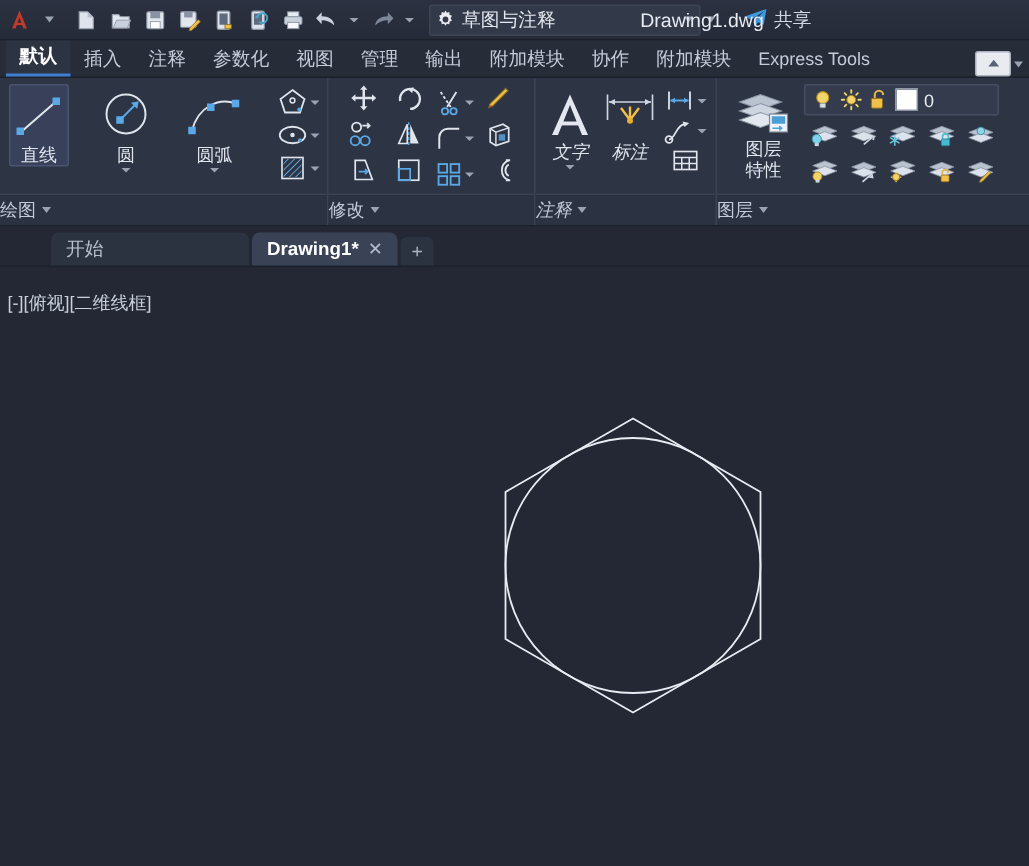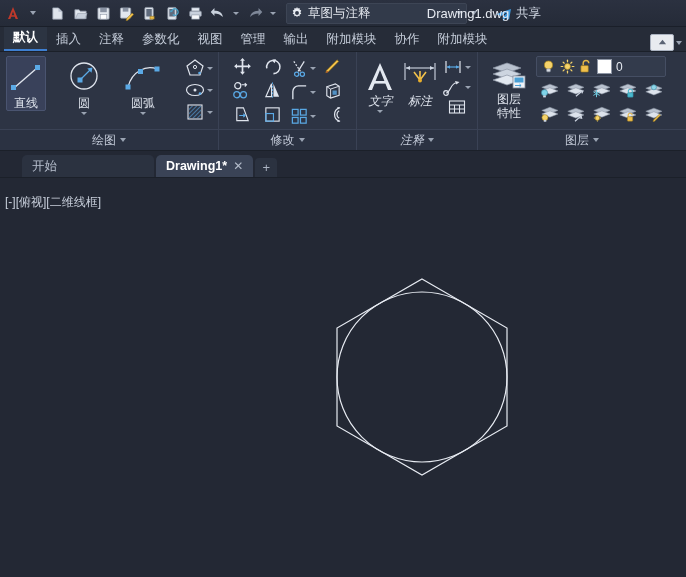--- a/index.html
+++ b/index.html
@@ -39,21 +39,21 @@
   .qicon svg{display:block;}
   .qsplit{display:flex;align-items:center;}
   .wsbox{
     display:flex;align-items:center;gap:4px;height:19px;margin-left:6px;
     background:#323a4a;border:1px solid #3d4555;border-radius:2px;
     padding:0 4px 0 3px;min-width:172px;position:relative;
   }
   .wsbox .wslabel{font-size:12.5px;color:#e3e7ee;flex:1;}
   .wsbox .wscar{margin-left:auto;}
   .share{
-    display:flex;align-items:flex-end;gap:4px;margin-left:14px;font-size:12.5px;color:#cfd6e2;
+    display:flex;align-items:flex-start;gap:4px;margin-left:14px;font-size:12.5px;color:#cfd6e2;
   }
   .doctitle{
     position:absolute;left:0;right:0;text-align:center;
     font-size:13px;color:#e6eaf1;pointer-events:none;
   }
   .doctitle span{margin-left:250px;}
 
   
   .ribbontabs{
     height:24px;background:#262c38;border-bottom:1px solid #1b2029;
@@ -78,21 +78,21 @@
 
   
   .ribbon{
     height:98px;background:#2d3444;border-bottom:1px solid #1b2029;
     display:flex;position:relative;
   }
   .panel{position:relative;display:flex;flex-direction:column;height:98px;}
   .panel + .panel{border-left:1px solid #3a4255;}
   .panel-body{flex:1;display:flex;align-items:flex-start;padding:4px 6px 0 6px;}
   .panel-title{
-    height:20px;display:flex;align-items:center;justify-content:center;gap:4px;
+    height:20px;display:flex;align-items:center;gap:4px;
     font-size:12px;color:#c3cad8;
     border-top:1px solid #3a4255;
     background:#2b3242;
   }
   .big-btn{
     width:46px;display:flex;flex-direction:column;align-items:center;gap:1px;
     padding-top:4px;border-radius:2px;
   }
   .big-btn.sel{background:#39415a;border:1px solid #4a5470;padding-top:3px;}
   .big-btn .lbl{font-size:12px;color:#dfe4ed;line-height:13px;}
@@ -106,21 +106,21 @@
     margin-bottom:3px;
   }
   .layerbar .swatch{width:13px;height:13px;background:#ffffff;border:1px solid #8d95a4;}
   .layerbar .lname{font-size:12px;color:#e6eaf1;}
   .layerstack{display:flex;flex-direction:column;}
   .layergrid{display:grid;grid-template-columns:repeat(5,26px);grid-auto-rows:24px;align-items:center;justify-items:center;}
 
   
   .doctabs{
     height:26px;background:#232834;display:flex;align-items:flex-end;
-    padding-left:22px;position:relative;border-bottom:1px solid #1b2029;
+    padding-left:34px;position:relative;border-bottom:1px solid #1b2029;
   }
   .dtab{
     height:22px;display:flex;align-items:center;gap:6px;
     padding:0 10px;font-size:12.5px;color:#b9c1cf;
     background:#2b3240;border-radius:5px 5px 0 0;margin-right:2px;
   }
   .dtab.active{background:#3a4356;color:#ffffff;font-weight:bold;}
   .dtab .cross{font-size:12px;color:#b3bbc9;}
   .dtab-add{
     width:22px;height:19px;background:#2b3240;border-radius:4px 4px 0 0;
@@ -251,20 +251,21 @@
     <div class="rtab active">默认</div>
     <div class="rtab">插入</div>
     <div class="rtab">注释</div>
     <div class="rtab">参数化</div>
     <div class="rtab">视图</div>
     <div class="rtab">管理</div>
     <div class="rtab">输出</div>
     <div class="rtab">附加模块</div>
     <div class="rtab">协作</div>
     <div class="rtab">附加模块</div>
+    <div class="rtab latin">Express Tools</div>
     <div class="tabs-right">
       <div class="minibtn">
         <svg width="11" height="9" viewBox="0 0 12 10">
           <path d="M6 2 L10 7 L2 7 Z" fill="#5a6374"></path>
         </svg>
       </div>
       <i class="caret"></i>
     </div>
   </div>
 

